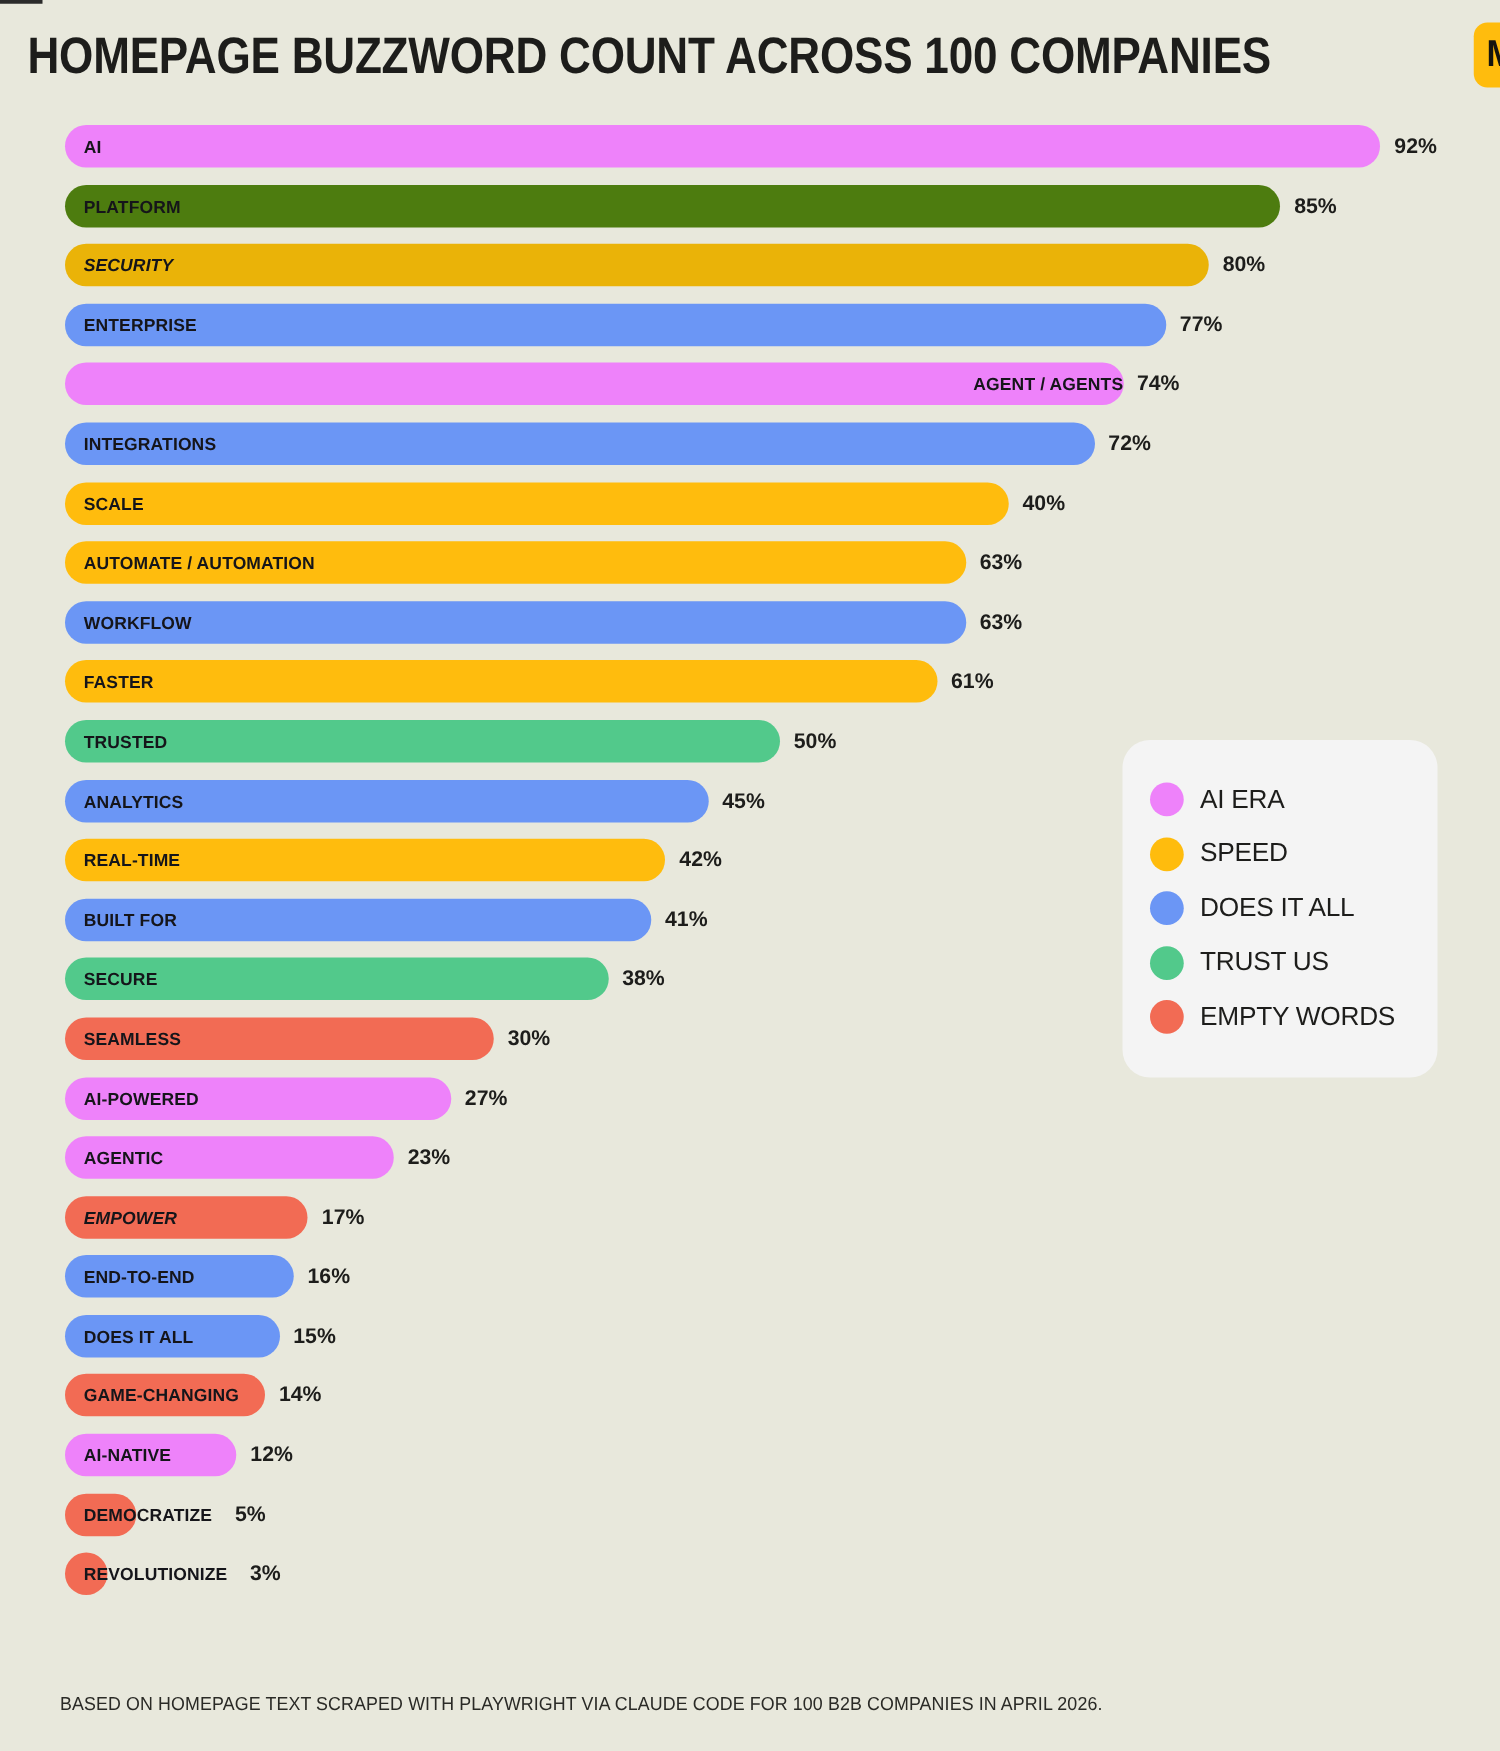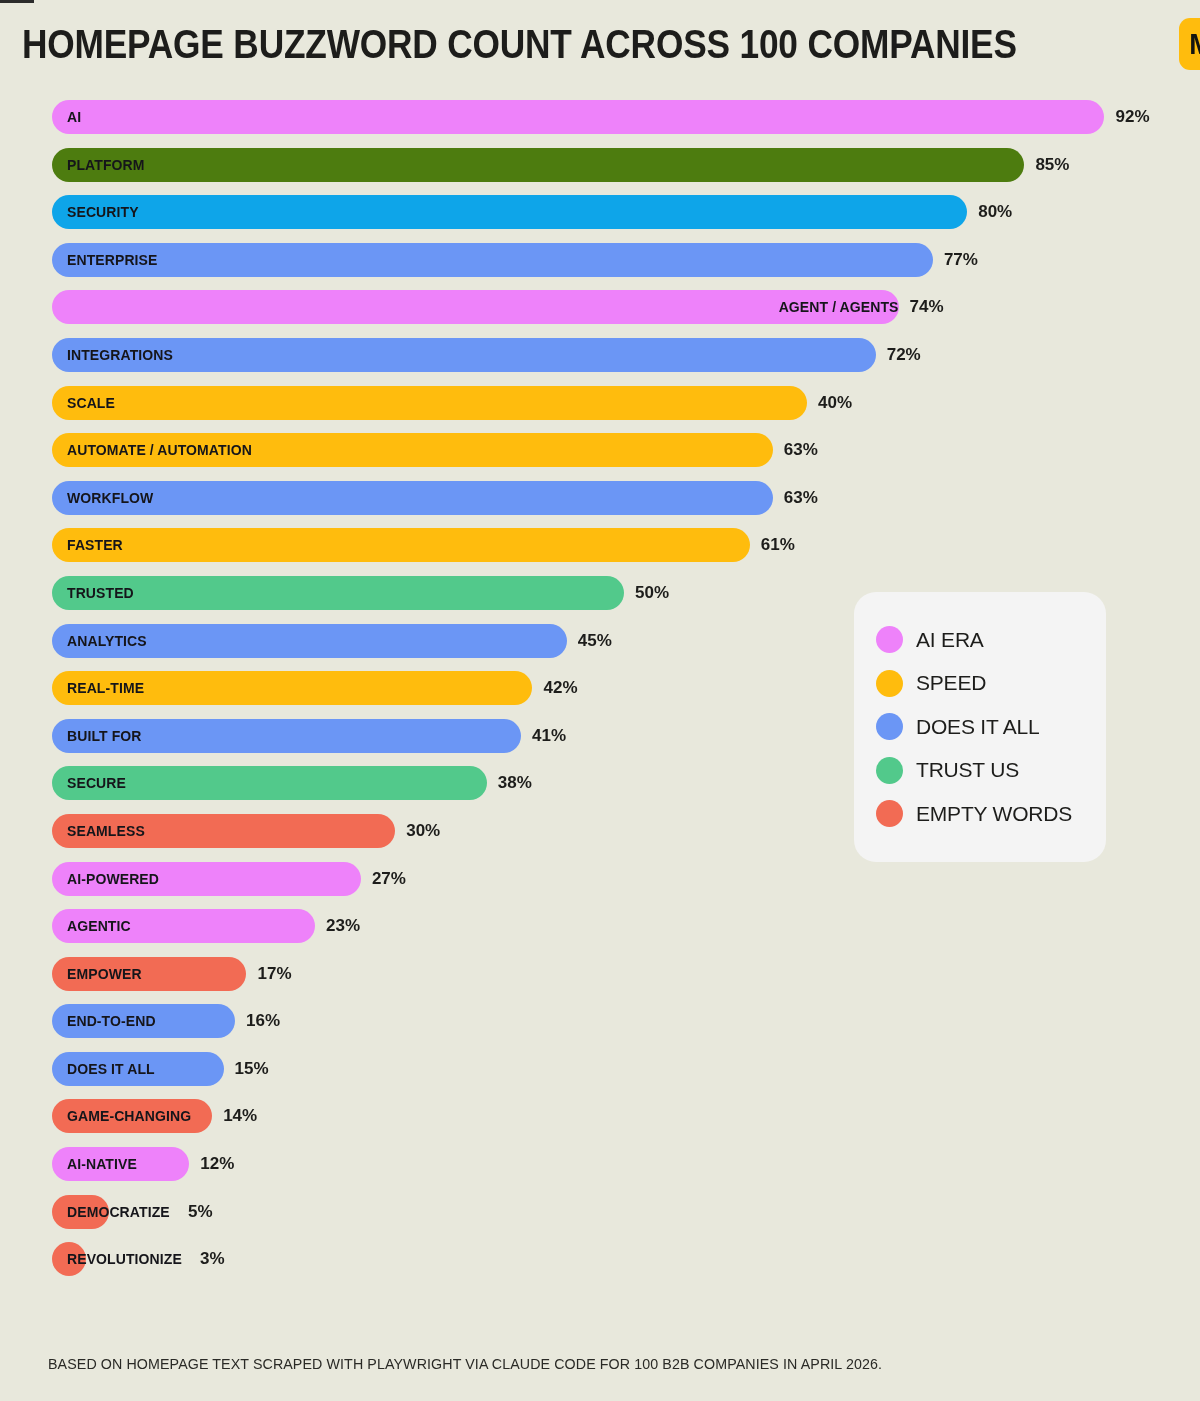--- a/index.html
+++ b/index.html
@@ -109,21 +109,21 @@
     position: absolute;
     left: 15px;
     top: 50%;
     transform: translateY(-50%);
     z-index: 3;
   }
 
   
   .legend {
     position: absolute;
-    left: 854px;
+    left: 898px;
     top: 592px;
     width: 252px;
     background: #f4f4f4;
     border-radius: 22px;
     padding: 26px 0 26px 0;
     box-sizing: border-box;
   }
   .legend-item {
     display: flex;
     align-items: center;
@@ -179,21 +179,21 @@
       </div>
       <span class="bar-value">92%</span>
     </div>
     <div class="bar-row">
       <div class="bar" style="width: 972.4px; background: #4d7c0f;">
         <span class="bar-label">PLATFORM</span>
       </div>
       <span class="bar-value">85%</span>
     </div>
     <div class="bar-row">
-      <div class="bar" style="width: 915.2px; background: #0ea5e9;">
+      <div class="bar" style="width: 915.2px; background: #eab308; font-style: italic;">
         <span class="bar-label">SECURITY</span>
       </div>
       <span class="bar-value">80%</span>
     </div>
     <div class="bar-row">
       <div class="bar" style="width: 880.88px; background: rgb(107, 150, 245);">
         <span class="bar-label">ENTERPRISE</span>
       </div>
       <span class="bar-value">77%</span>
     </div>
@@ -275,21 +275,21 @@
       </div>
       <span class="bar-value">27%</span>
     </div>
     <div class="bar-row">
       <div class="bar" style="width: 263.12px; background: rgb(238, 130, 250);">
         <span class="bar-label">AGENTIC</span>
       </div>
       <span class="bar-value">23%</span>
     </div>
     <div class="bar-row">
-      <div class="bar" style="width: 194.48px; background: rgb(242, 107, 84);">
+      <div class="bar" style="width: 194.48px; background: rgb(242, 107, 84); font-style: italic;">
         <span class="bar-label">EMPOWER</span>
       </div>
       <span class="bar-value">17%</span>
     </div>
     <div class="bar-row">
       <div class="bar" style="width: 183.04px; background: rgb(107, 150, 245);">
         <span class="bar-label">END-TO-END</span>
       </div>
       <span class="bar-value">16%</span>
     </div>

